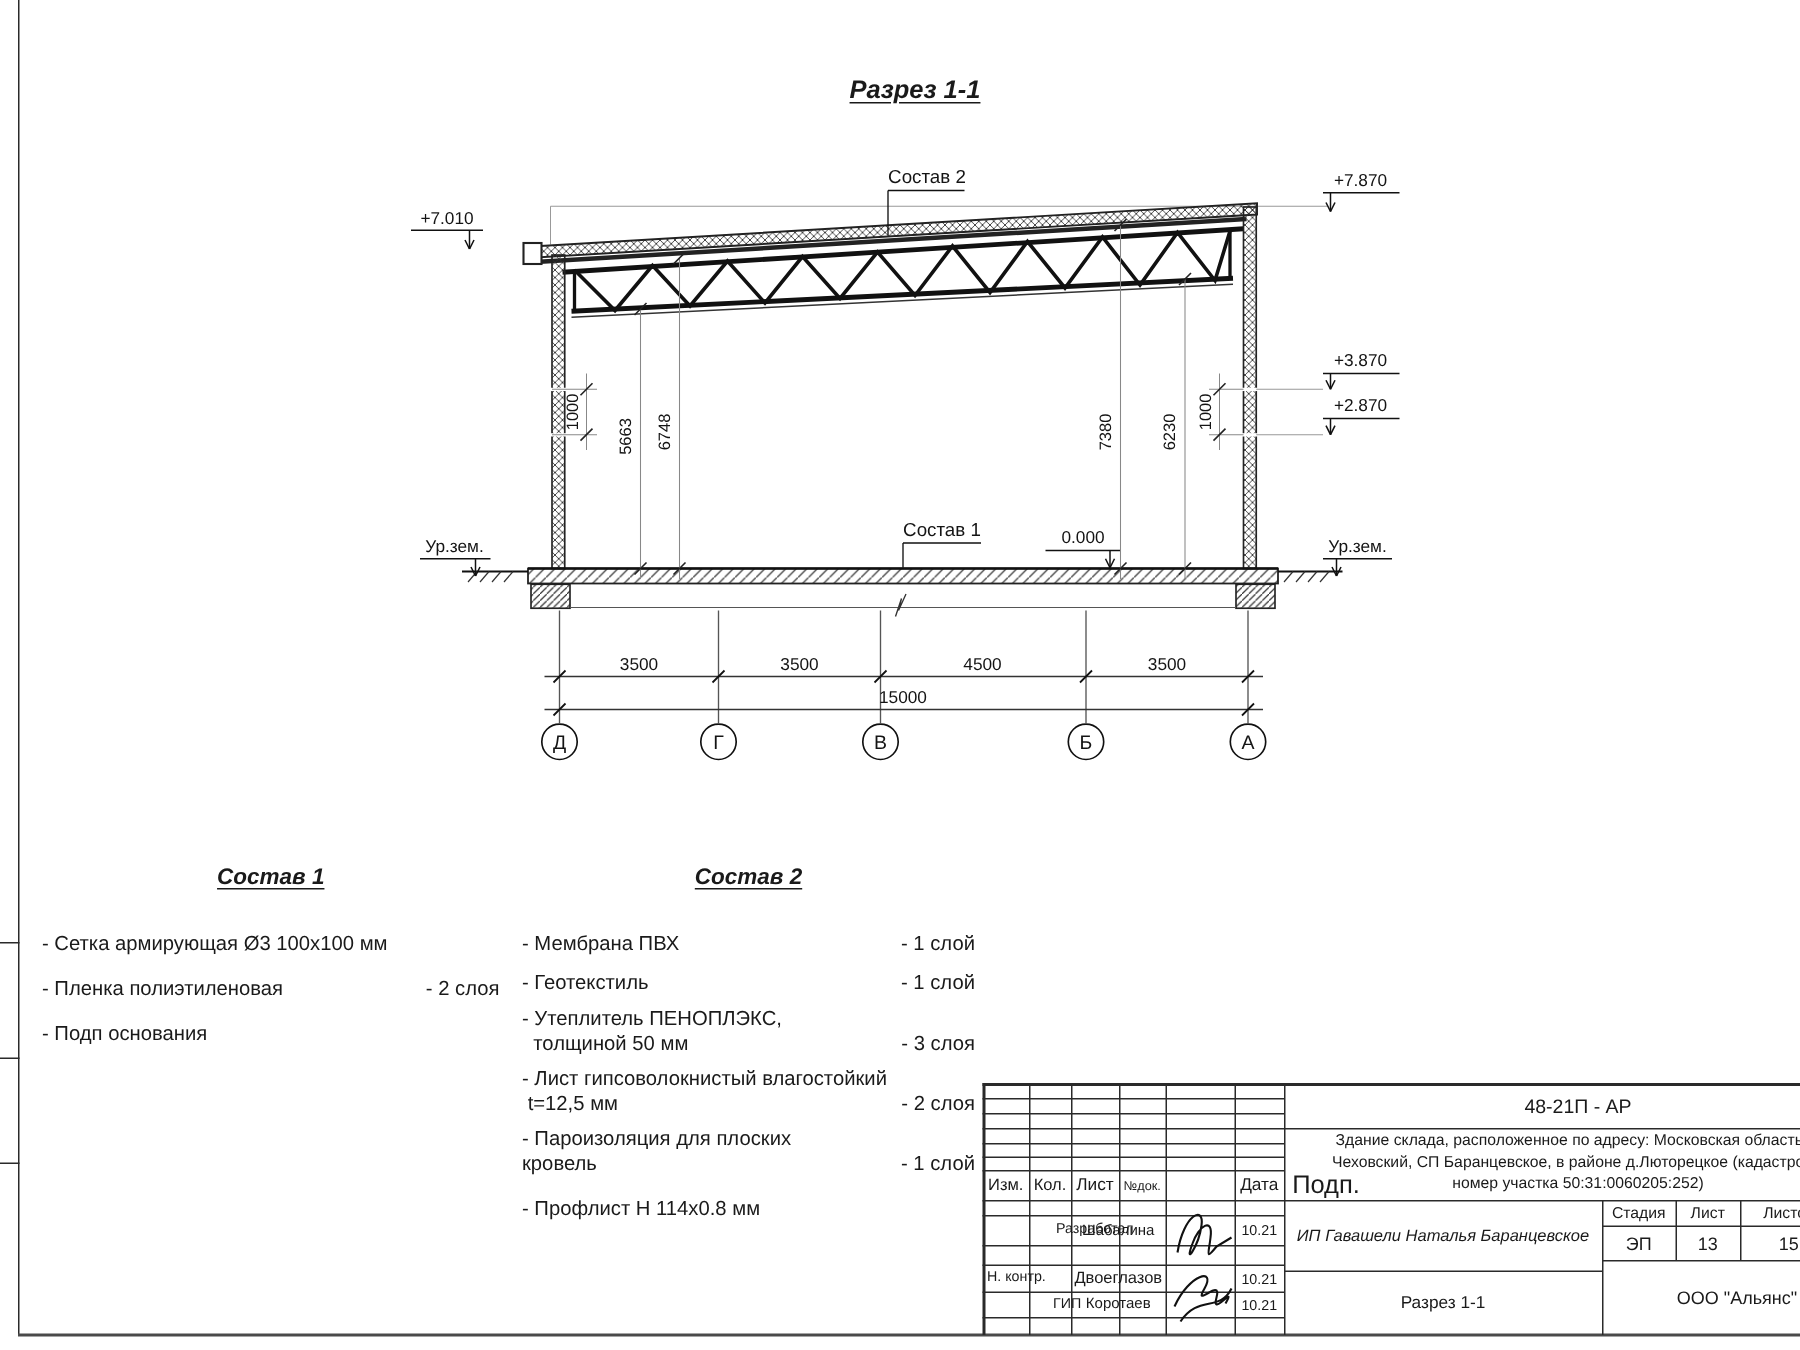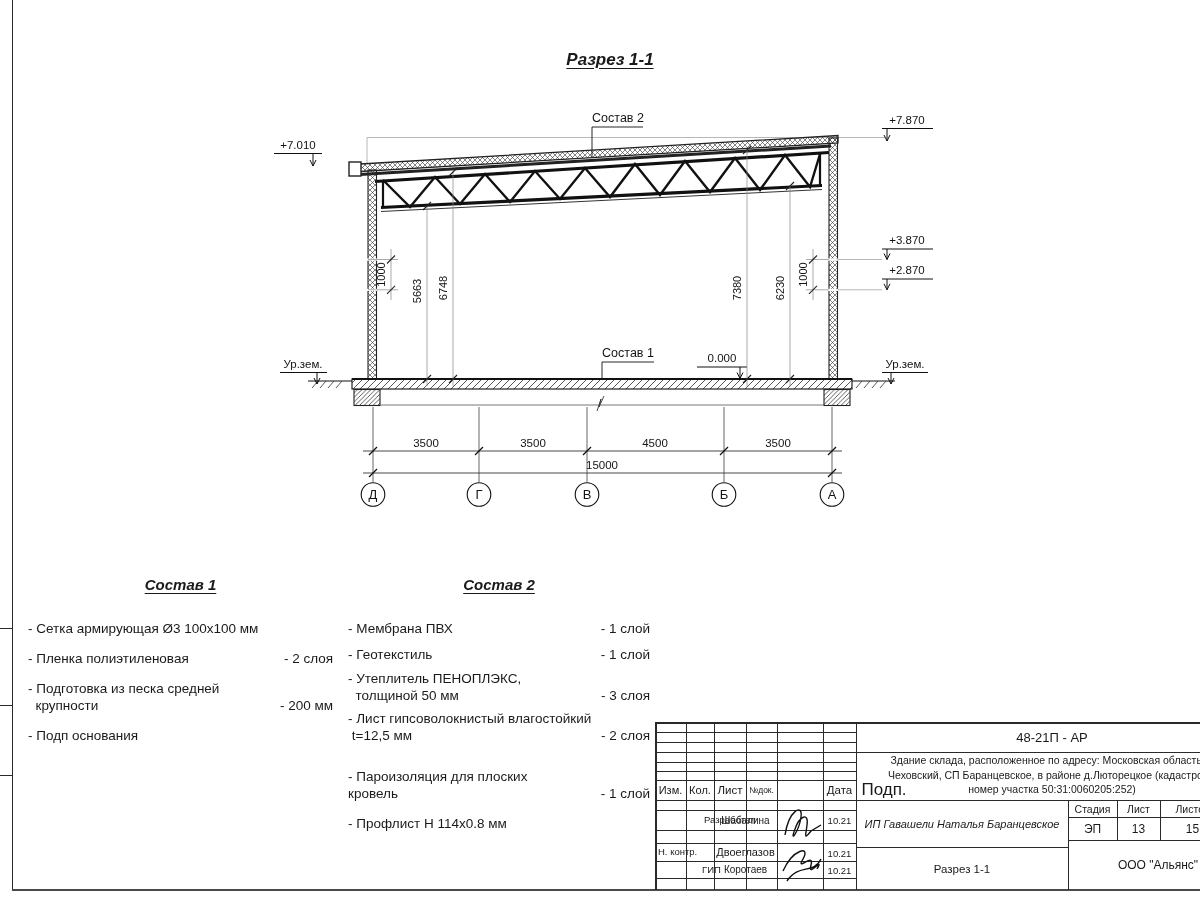--- a/index.html
+++ b/index.html
@@ -27,21 +27,21 @@
   .slist .item{display:flex;align-items:flex-end;justify-content:space-between;}
   .slist .item .t{white-space:pre-wrap;}
   .slist .item .v{white-space:nowrap;padding-left:6px;}
   .s1{left:28px;top:575px;width:305px;}
   .s2{left:348px;top:575px;width:302px;}
   .s1 .item{margin-bottom:13px;}
   .s1 .item:nth-child(5){margin-bottom:10px;}
   .s2 .item:nth-child(2){margin-bottom:9px;}
   .s2 .item:nth-child(3){margin-bottom:7px;}
   .s2 .item:nth-child(4){margin-bottom:6px;}
-  .s2 .item:nth-child(5){margin-bottom:24px;}
+  .s2 .item:nth-child(5){margin-bottom:6px;}
   .s2 .item:nth-child(6){margin-bottom:13px;gap:24px;}
   .s2 .item:nth-child(7){margin-bottom:13px;}
   
   .tb{position:absolute;overflow:hidden;}
   svg text{font-family:"Liberation Sans", sans-serif;fill:#141414;}
 </style>
 </head>
 <body>
 
 <div class="ln" style="left:12px;top:0;width:1.2px;height:890px;"></div>
@@ -260,25 +260,20 @@
 
 <div class="slist s1">
   <div class="head">Состав 1</div>
   <div class="item">
       <span class="t">- Сетка армирующая Ø3 100х100 мм</span>
       <span class="v"></span>
     </div>
   <div class="item">
       <span class="t">- Пленка полиэтиленовая</span>
       <span class="v">-  2 слоя</span>
-    </div>
-  <div class="item">
-      <span class="t">- Подготовка из песка средней
-  крупности</span>
-      <span class="v">- 200 мм</span>
     </div>
   <div class="item">
       <span class="t">- Подп основания</span>
       <span class="v"></span>
     </div>
 </div>
 
 <div class="slist s2">
   <div class="head">Состав 2</div>
   <div class="item">

